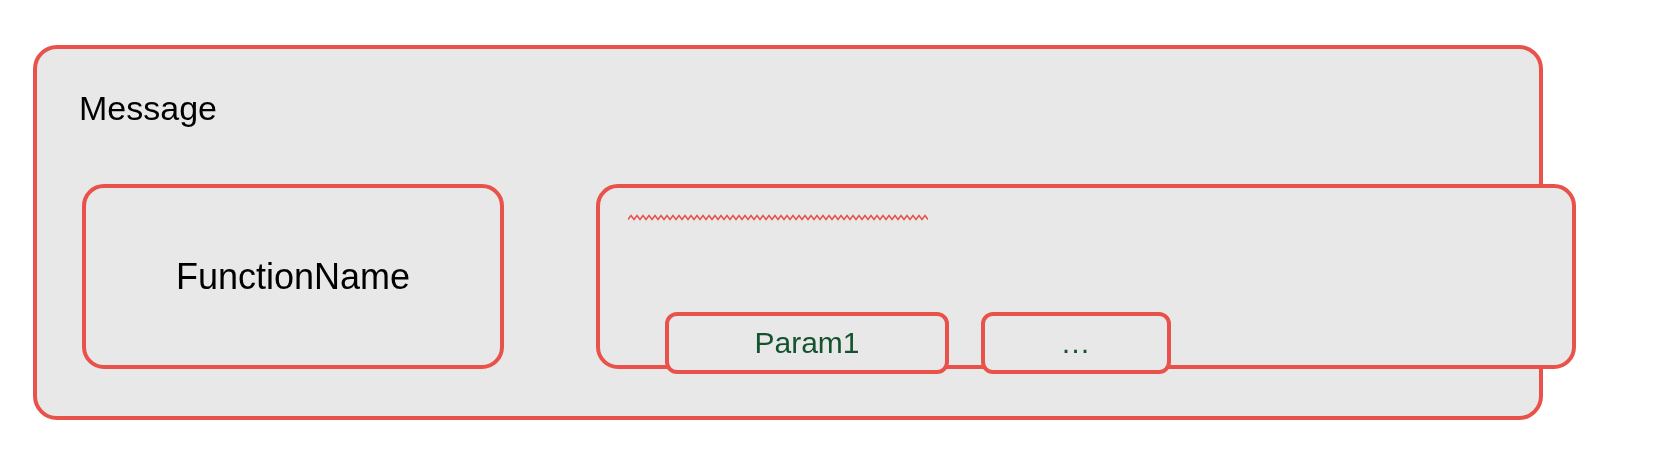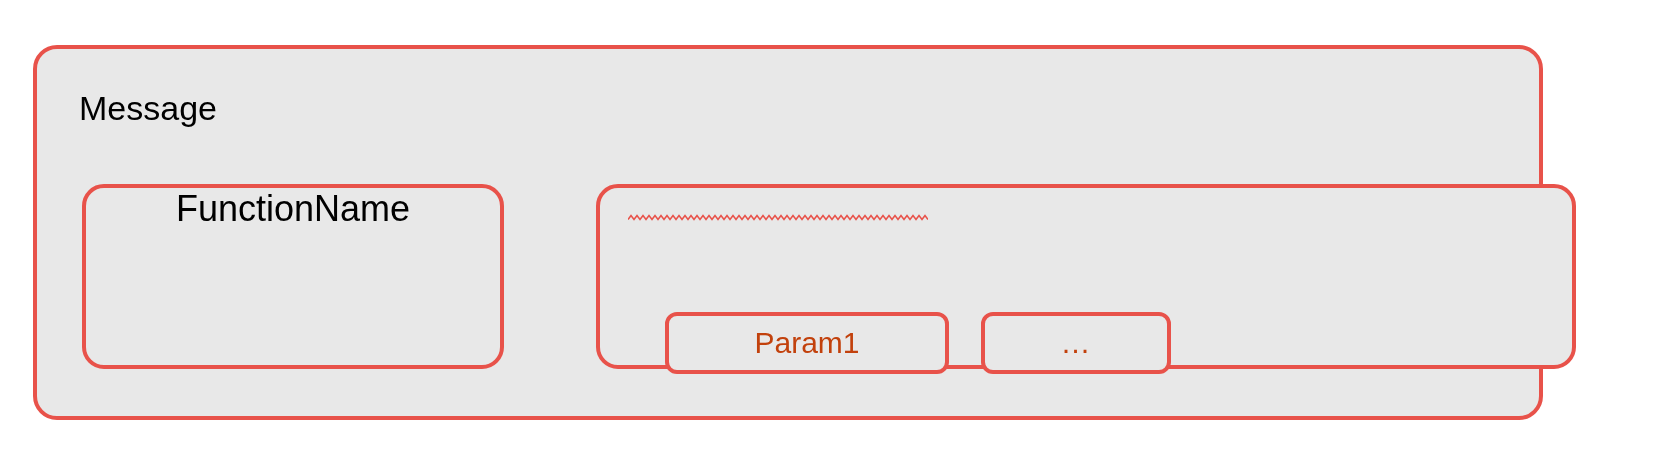--- a/index.html
+++ b/index.html
@@ -48,21 +48,21 @@
     position: absolute;
     left: 45px;
     top: 135px;
     width: 422px;
     height: 185px;
     box-sizing: border-box;
     background: #e8e8e8;
     border: 4px solid #e8524a;
     border-radius: 22px;
     display: flex;
-    align-items: flex-start;
+    align-items: center;
     justify-content: center;
   }
   .fn-name-label {
     font-size: 36px;
     color: #000000;
     white-space: nowrap;
   }
 
   
   .fn-params-box {
@@ -111,21 +111,21 @@
   .param-chip {
     box-sizing: border-box;
     height: 62px;
     background: #e8e8e8;
     border: 4px solid #e8524a;
     border-radius: 12px;
     display: flex;
     align-items: center;
     justify-content: center;
     font-size: 30px;
-    color: #c2410c;
+    color: #14532d;
     white-space: nowrap;
   }
   .param-chip.w-wide { width: 284px; margin-right: 32px; }
   .param-chip.w-narrow { width: 190px; margin-right: 0; }
   .param-chip .chip-text { line-height: 1; }
   .ellipsis-text { font-size: 30px; letter-spacing: 1px; }
 </style>
 </head>
 <body>
 

